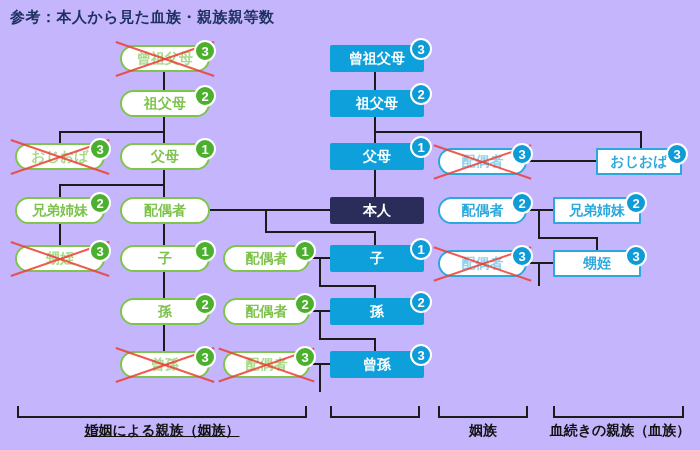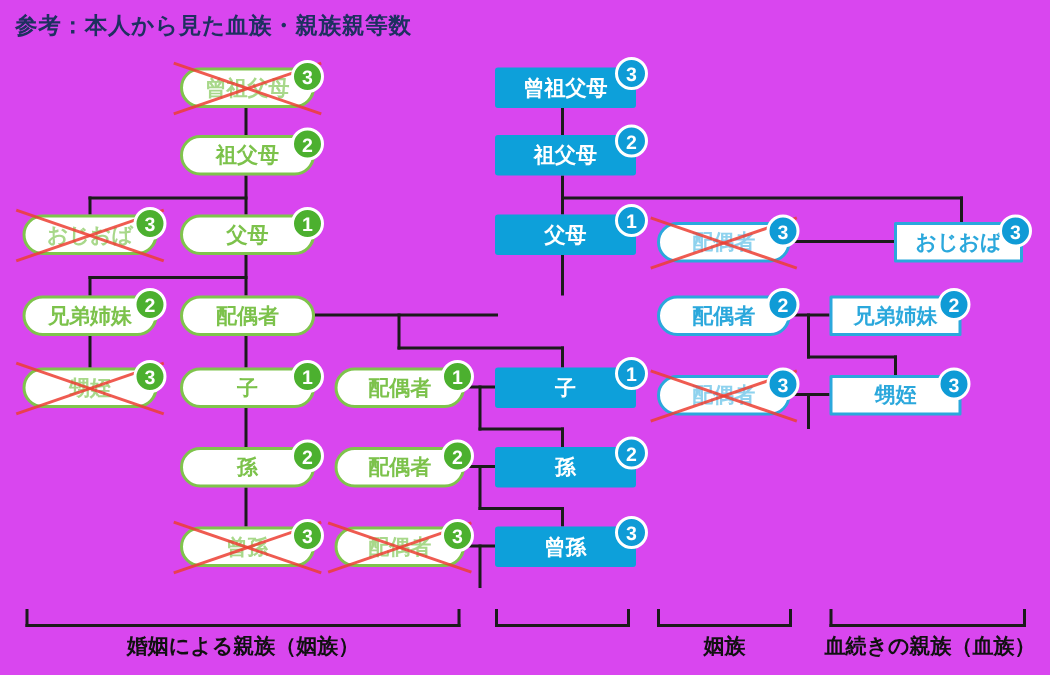--- a/index.html
+++ b/index.html
@@ -3,21 +3,21 @@
 <meta charset="utf-8">
 <style>
   html,body{margin:0;padding:0;}
   body{
     font-family:"Liberation Sans","DejaVu Sans",sans-serif;
     background:#e6f6f3;
   }
   #stage{
     position:relative;
     width:700px;height:450px;
-    background:#d946ef;
+    background:#c4b5fd;
     overflow:hidden;
   }
   .title{
     position:absolute;left:10px;top:8px;
     font-size:15px;font-weight:bold;color:#1e3060;
     letter-spacing:.5px;
   }
   
   .node{
     position:absolute;
@@ -214,20 +214,23 @@
     <span class="badge blue">3</span>
   </div>
   <div class="node blue-box" style="left:330px;top:90px;width:94px;">
     <span>祖父母</span>
     <span class="badge blue">2</span>
   </div>
   <div class="node blue-box" style="left:330px;top:143px;width:94px;">
     <span>父母</span>
     <span class="badge blue">1</span>
   </div>
+  <div class="node navy-box" style="left:330px;top:197px;width:94px;">
+    <span>本人</span>
+  </div>
   <div class="node blue-box" style="left:330px;top:245px;width:94px;">
     <span>子</span>
     <span class="badge blue">1</span>
   </div>
   <div class="node blue-box" style="left:330px;top:298px;width:94px;">
     <span>孫</span>
     <span class="badge blue">2</span>
   </div>
   <div class="node blue-box" style="left:330px;top:351px;width:94px;">
     <span>曾孫</span>
@@ -261,17 +264,17 @@
   <div class="node cyan-rect" style="left:553px;top:250px;width:88px;">
     <span>甥姪</span>
     <span class="badge blue">3</span>
   </div>
 
   <div class="bracket" style="left:17px;top:406px;width:290px;"></div>
   <div class="bracket" style="left:330px;top:406px;width:90px;"></div>
   <div class="bracket" style="left:438px;top:406px;width:90px;"></div>
   <div class="bracket" style="left:553px;top:406px;width:131px;"></div>
 
-  <div class="group-label" style="left:17px;width:290px;">婚姻による親族（姻族）</div>
+  <div class="group-label" style="left:17px;width:290px;text-decoration:underline;">婚姻による親族（姻族）</div>
   <div class="group-label" style="left:438px;width:90px;">姻族</div>
   <div class="group-label" style="left:520px;width:200px;">血続きの親族（血族）</div>
 
 </div>
 
 </body></html>

